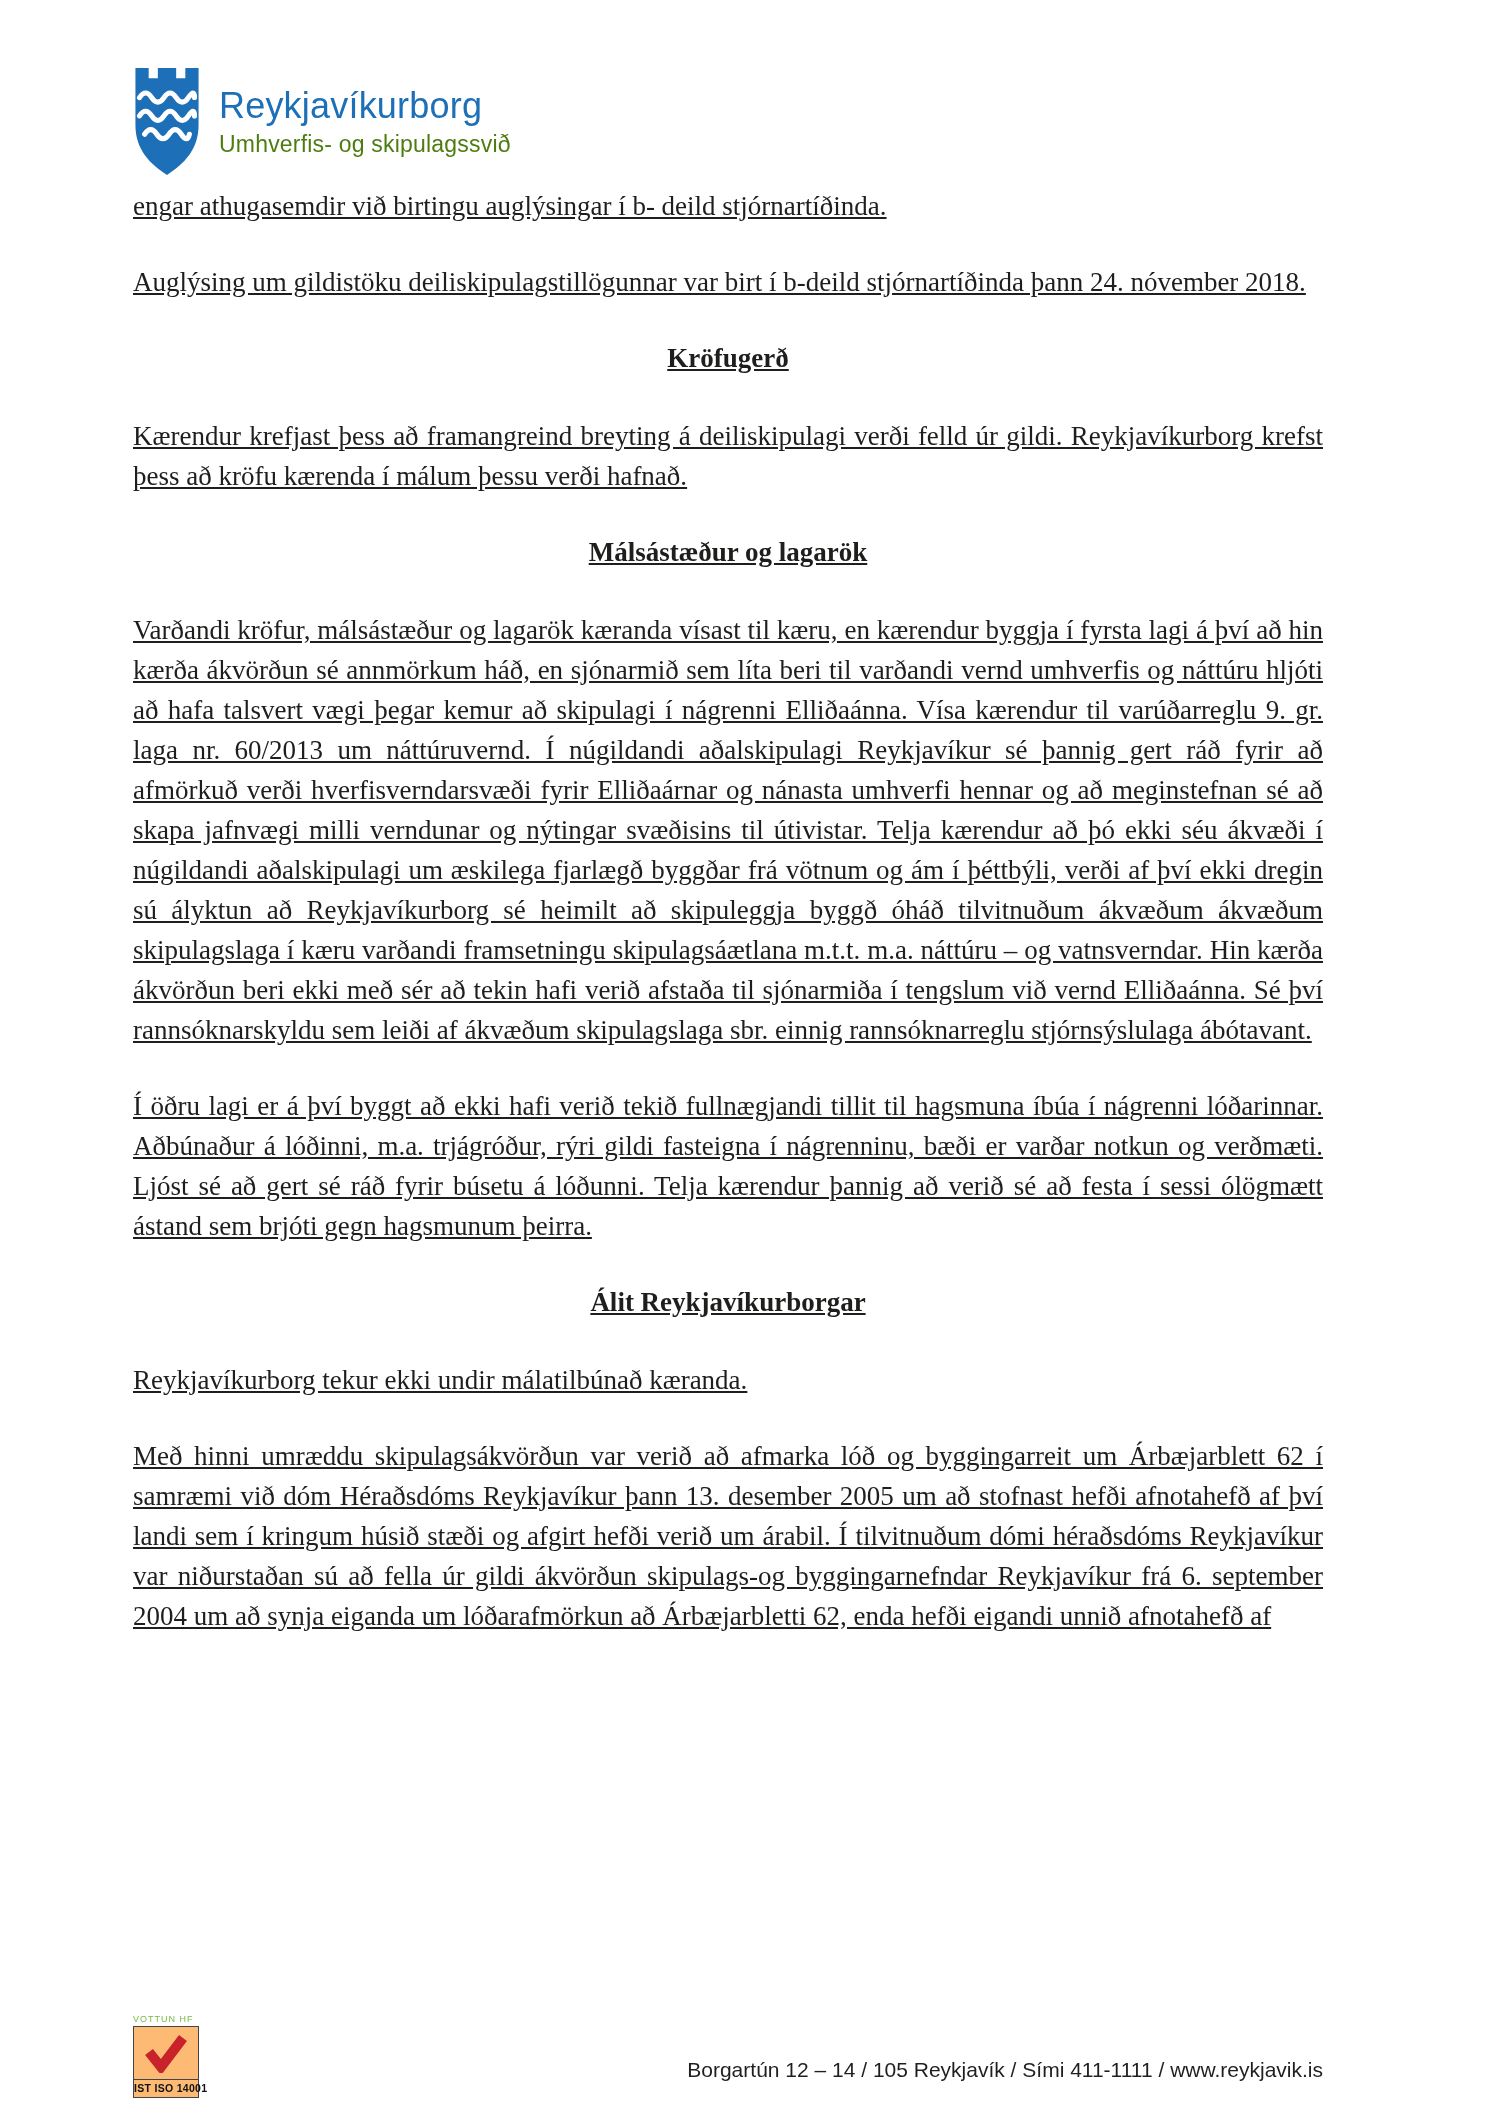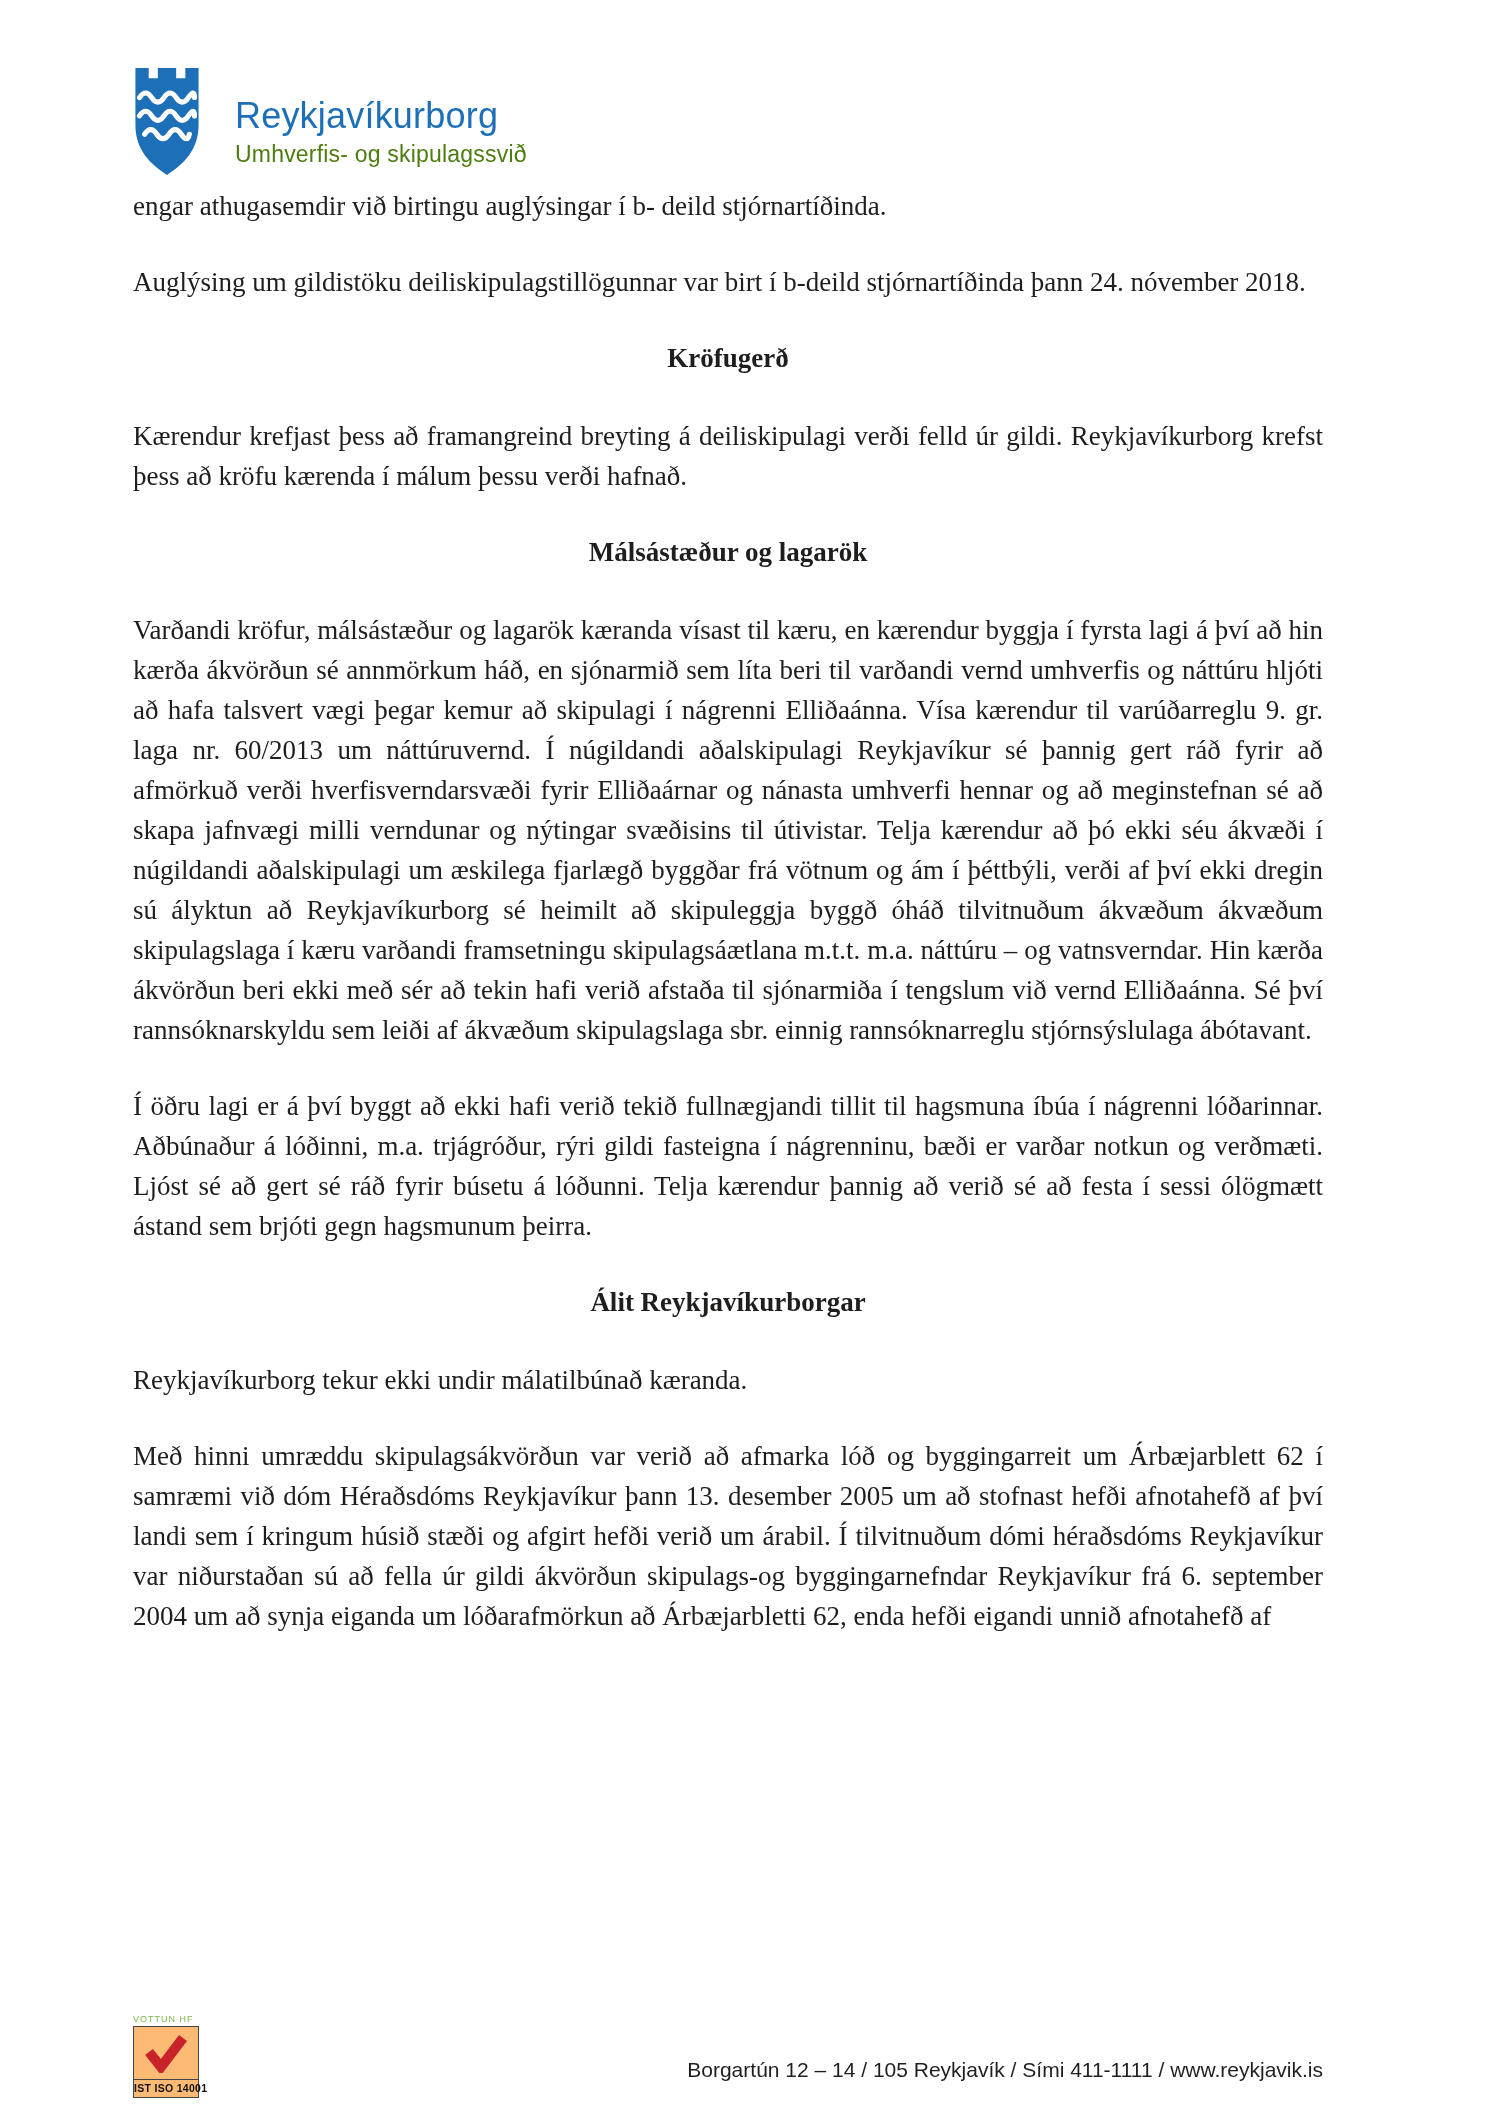--- a/index.html
+++ b/index.html
@@ -15,22 +15,22 @@
     font-family:"Liberation Serif", serif;
     color:#1e1e1d;
   }
 
   
   .doc-header {
     position:absolute;
     top:66px;
     left:133px;
     display:flex;
-    align-items:center;
-    gap:34px;
+    align-items:flex-start;
+    gap:18px;
   }
   .logo-mark { display:block; }
   .logo-text { padding-top:20px; font-family:"Liberation Sans", sans-serif; }
   .org-name {
     font-size:36px;
     color:#1d70b7;
     letter-spacing:0.2px;
     line-height:1.1;
   }
   .org-dept {
@@ -42,20 +42,21 @@
 
   
   .doc-body {
     position:absolute;
     top:186px;
     left:133px;
     width:1190px;
     font-size:27px;
     line-height:40px;
     text-align:justify;
+    text-decoration:underline;
   }
   .doc-body p { margin:0 0 36px 0; }
   .doc-body h3 {
     font-size:27px;
     font-weight:bold;
     margin:24px 0 38px 0;
     text-align:center;
   }
 
   

